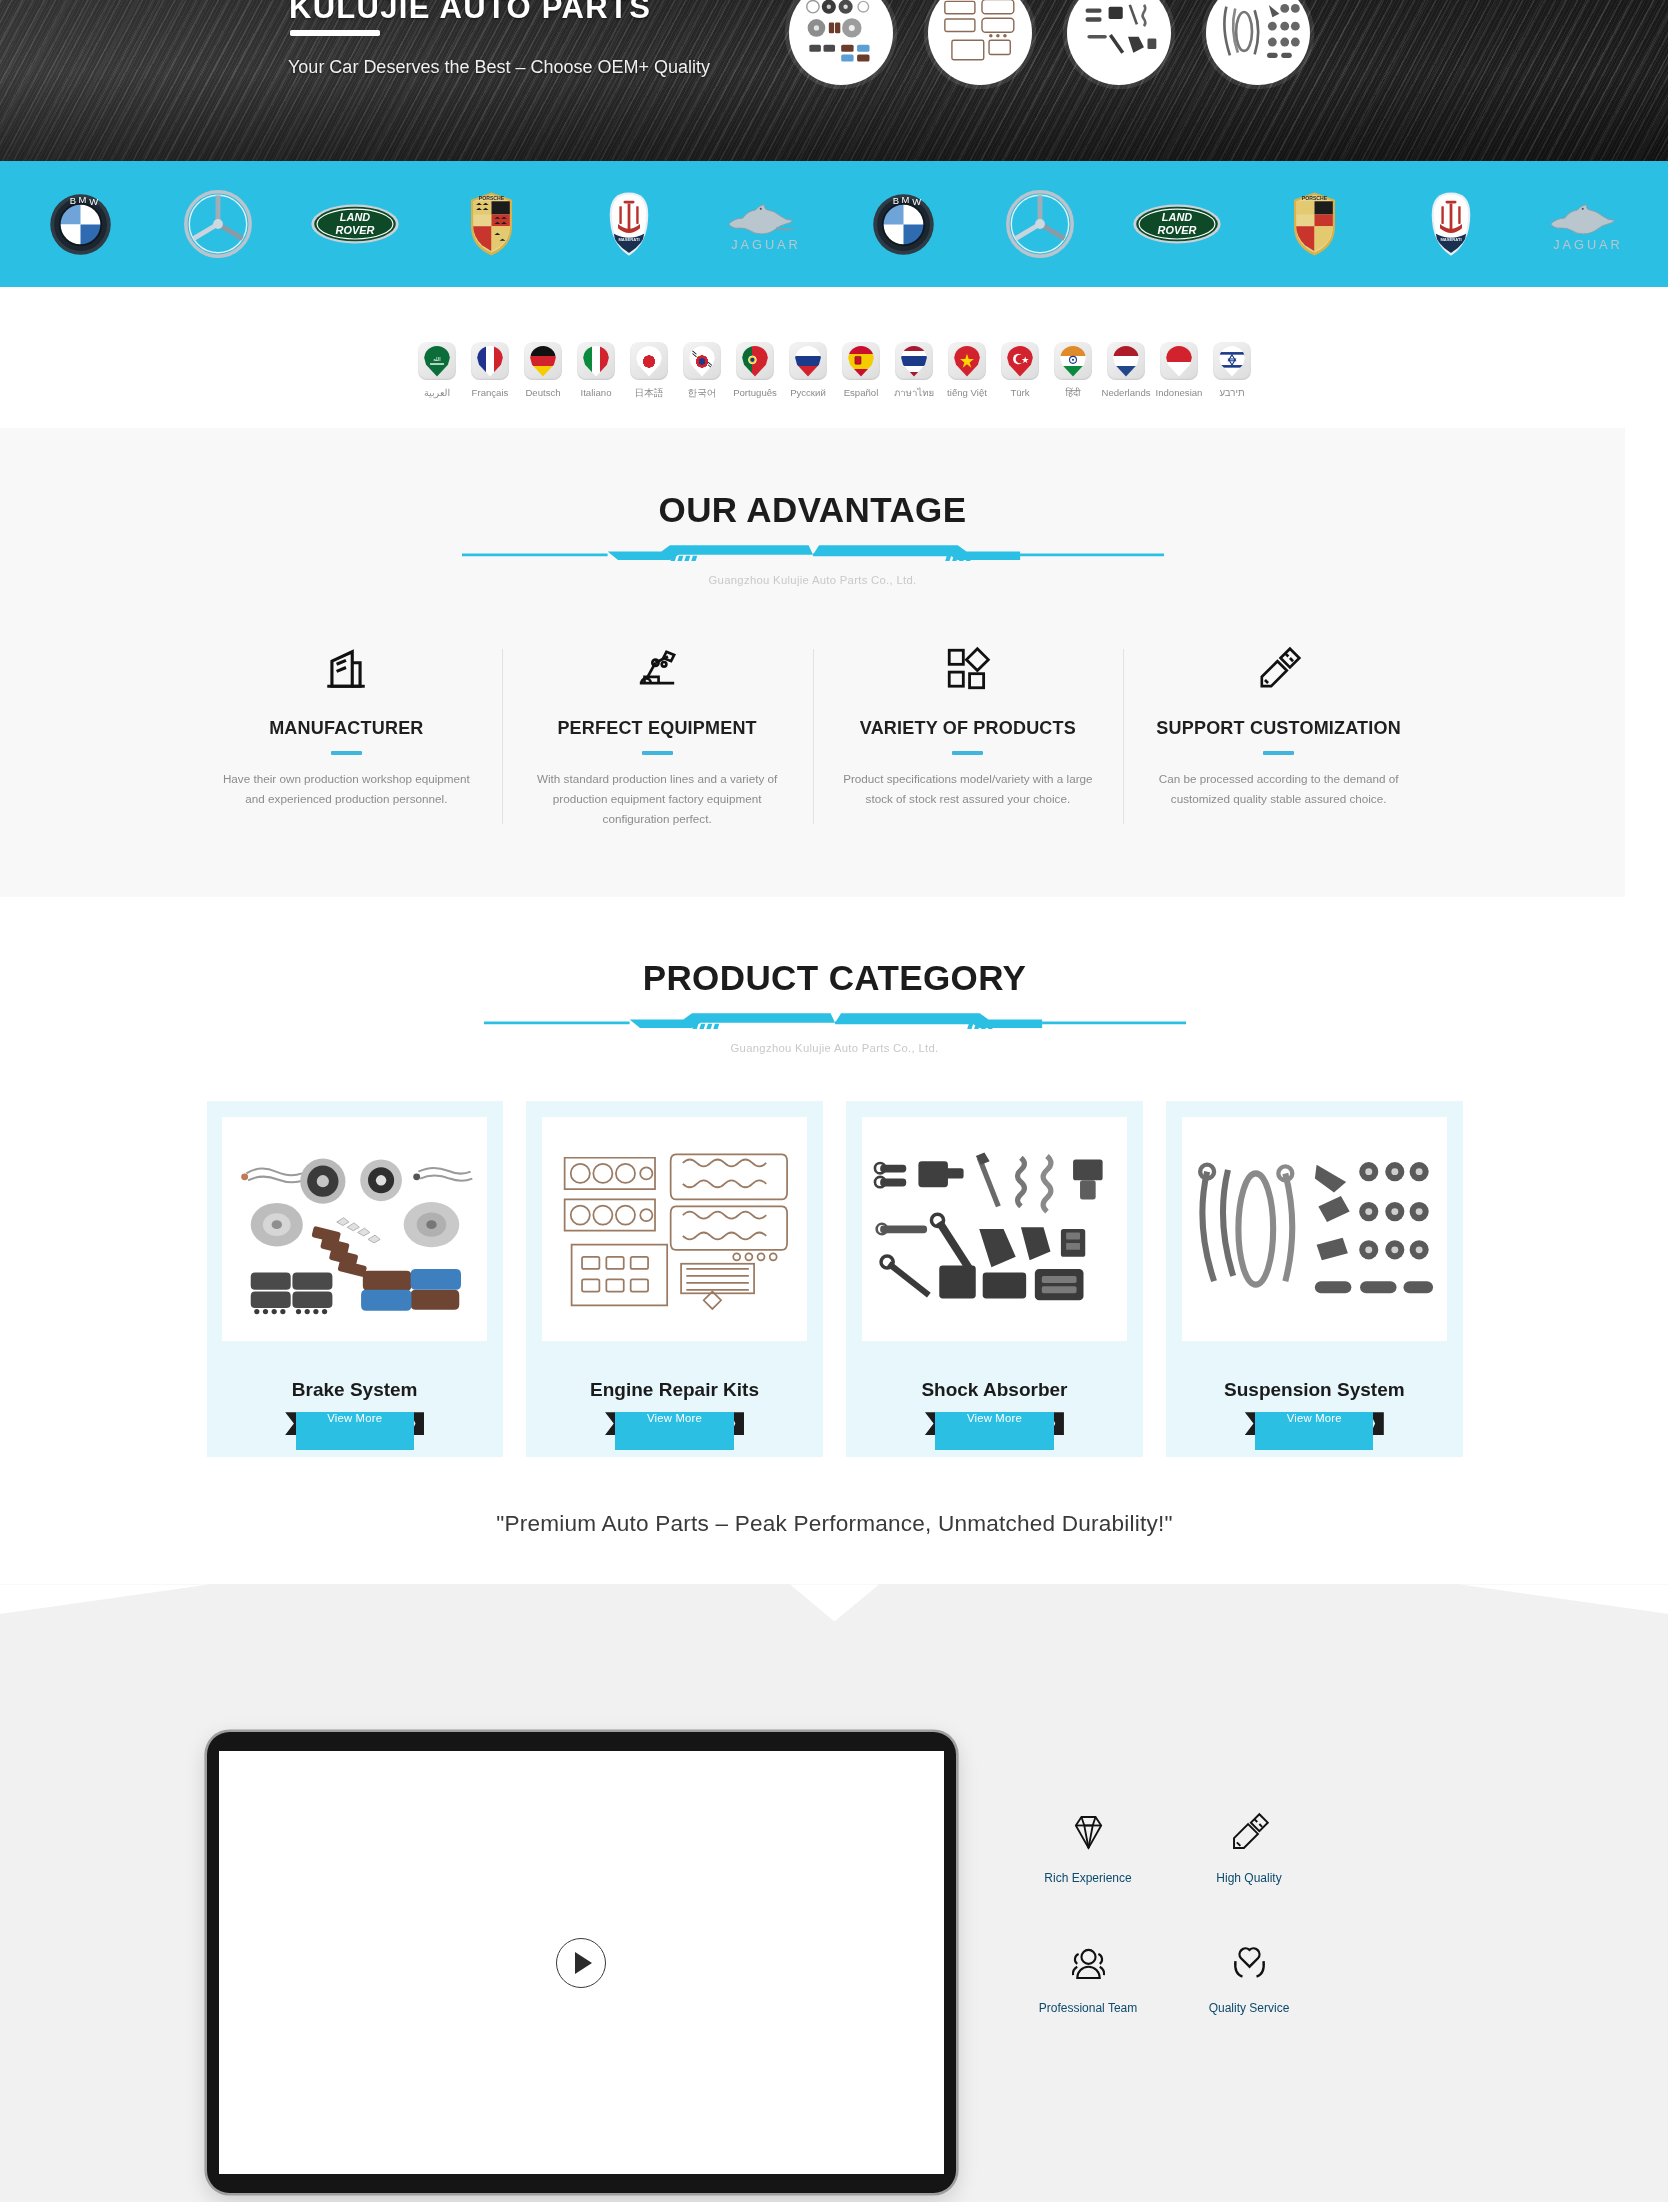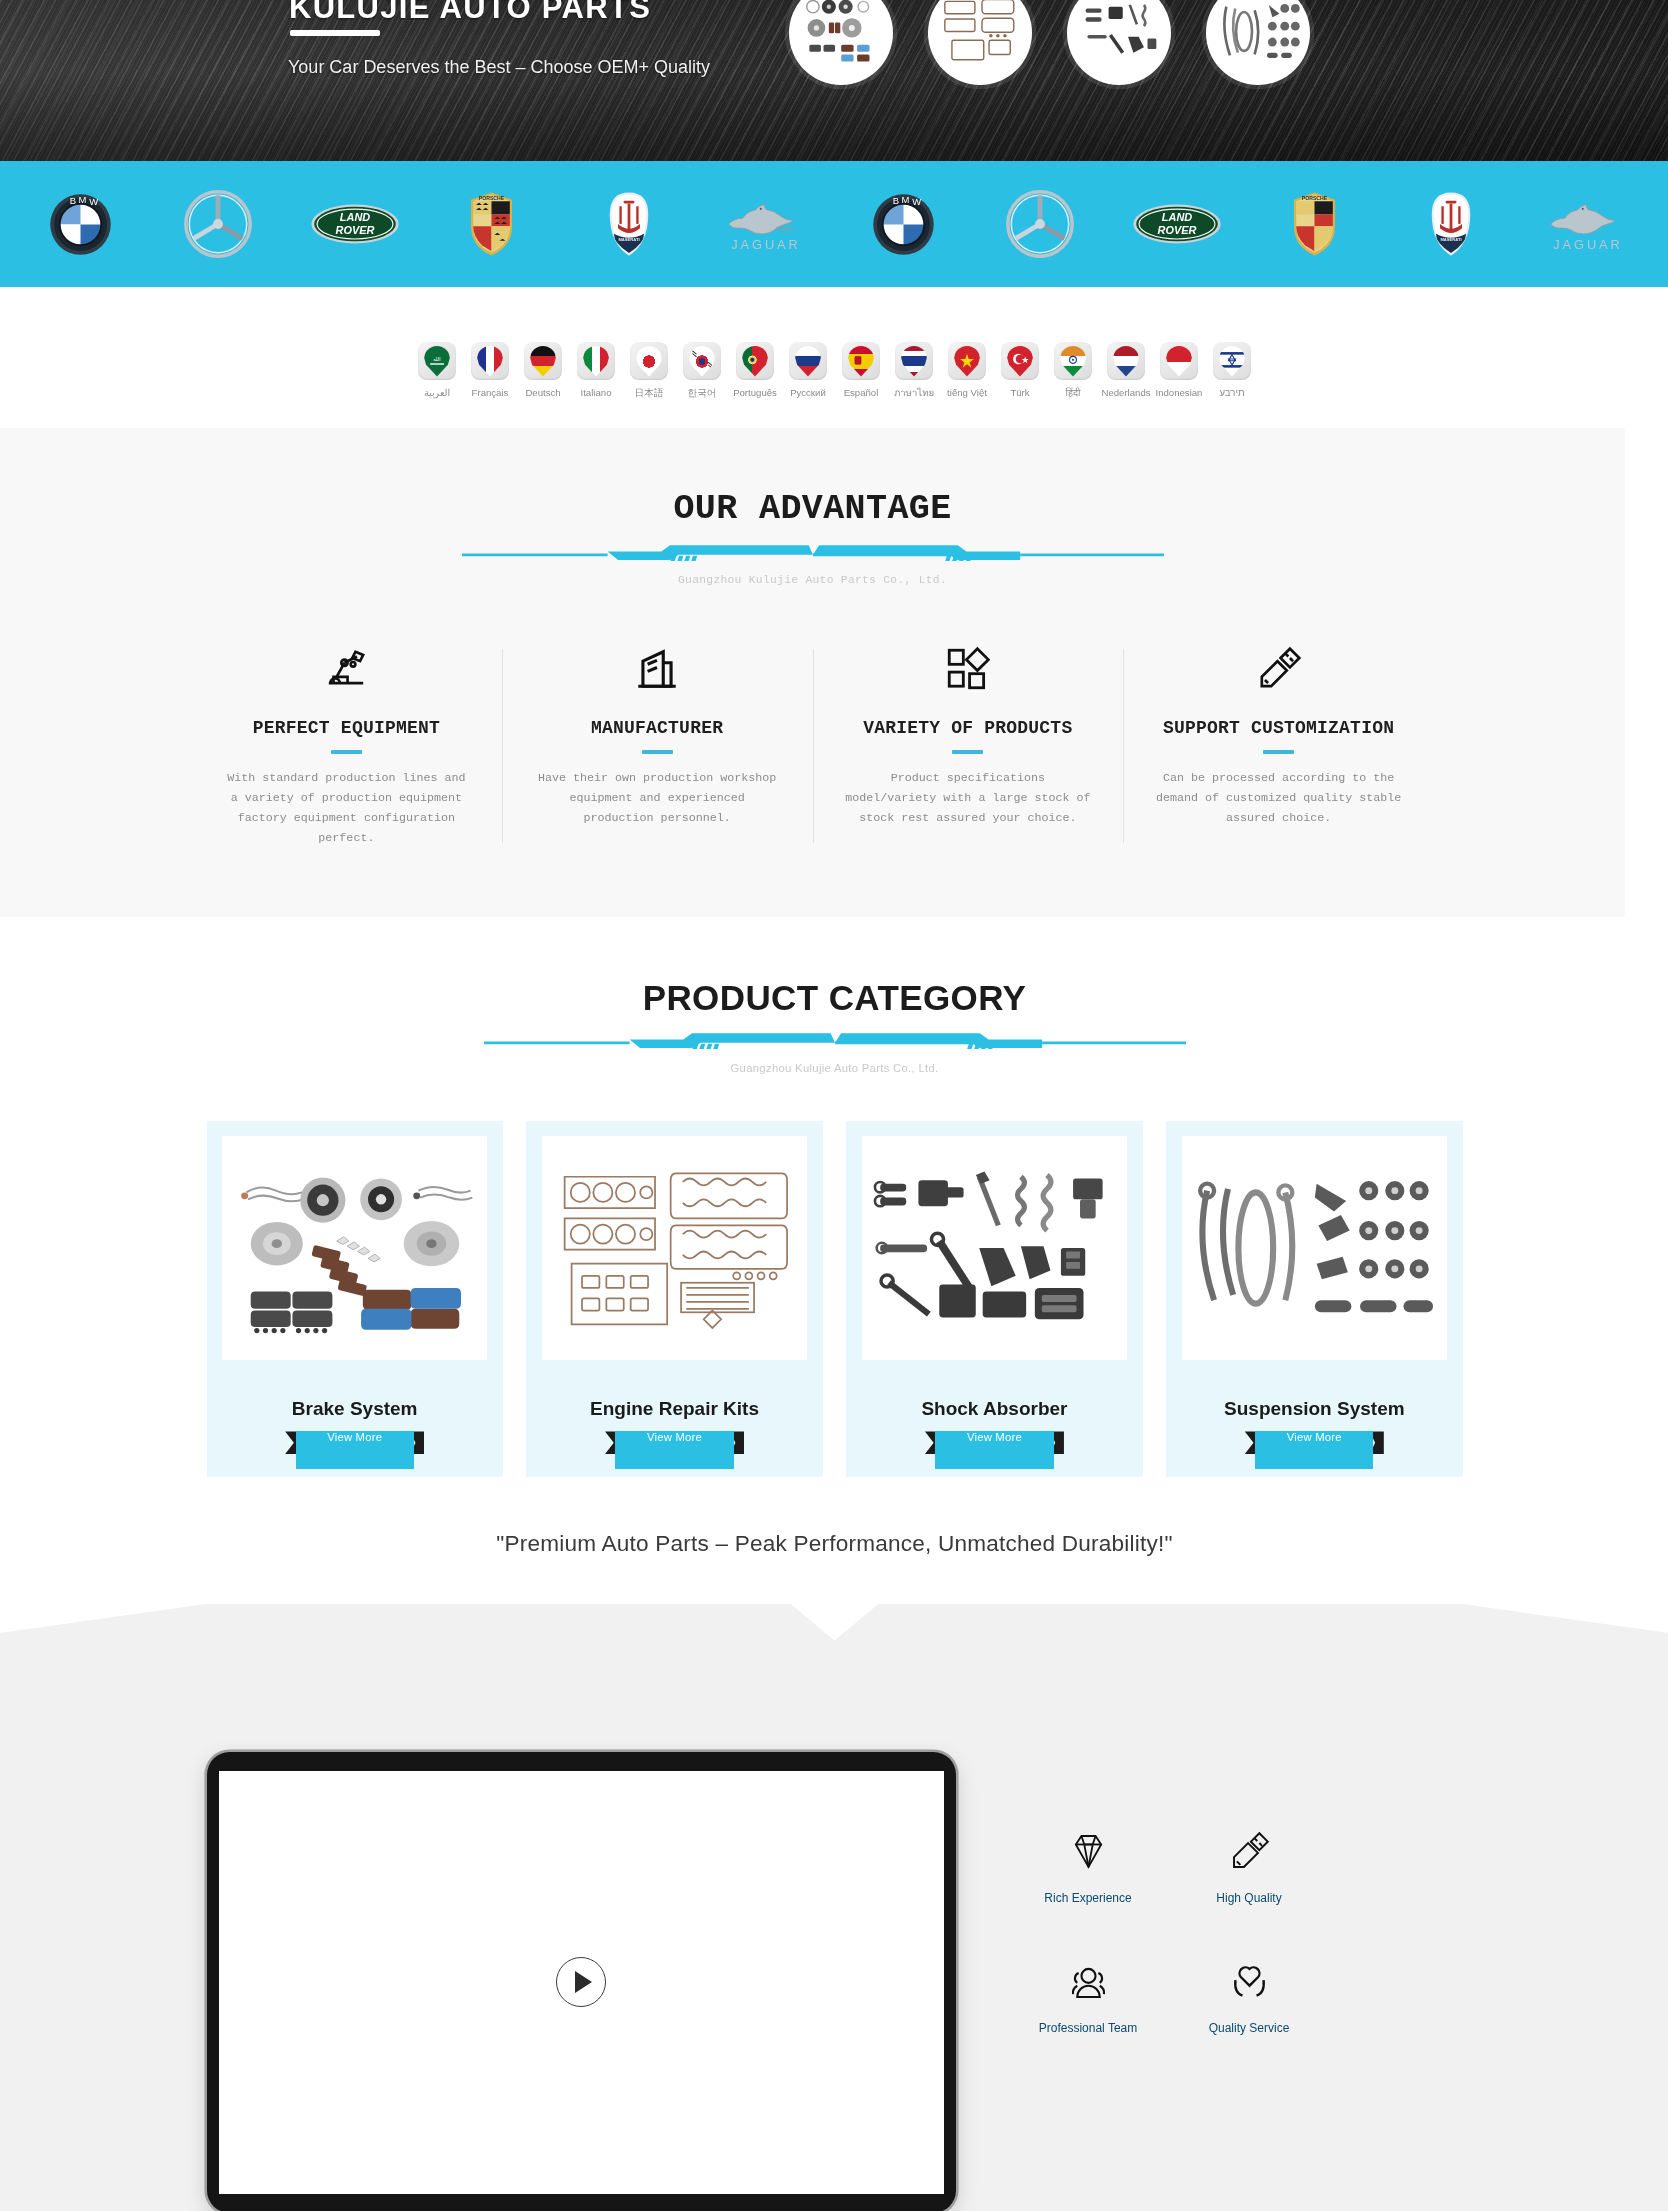--- a/index.html
+++ b/index.html
@@ -99,21 +99,21 @@
   .sec-head { text-align:center; }
   .sec-title {
     font-size:35px; font-weight:bold; color:#1c1c1c;
     letter-spacing:0.4px; line-height:1;
   }
   .sec-deco { width:704px; height:26px; margin:14px auto 0; display:block; }
   .sec-sub { margin-top:7px; font-size:11.3px; color:#c9c9c9; letter-spacing:0.3px; }
   .sec-sub.dark { color:#b5b5b5; font-size:10.4px; letter-spacing:1.2px; }
 
   
-  .advantage { width:1625px; background:#f8f8f8; padding:64px 0 68px 0;font-family:Liberation Mono, monospace; }
+  .advantage { width:1625px; background:#f8f8f8; padding:64px 0 68px 0; }
   .adv-grid {
     width:1243px; margin:56px auto 0;
     display:grid; grid-template-columns:repeat(4,1fr);
   }
   .adv-col { padding:0 29.5px; text-align:center; position:relative; }
   .adv-col + .adv-col:before {
     content:""; position:absolute; left:0; top:7px; bottom:5.2px; width:0.9px; background:#e2e2e2;
   }
   .adv-icon { height:54px; display:flex; align-items:center; justify-content:center; }
   .adv-name {
@@ -611,49 +611,49 @@
         <rect x="589" y="17" width="5" height="6" transform="skewX(-18)"></rect>
       </g>
     </svg>
     <div class="sec-sub">Guangzhou Kulujie Auto Parts Co., Ltd.</div>
   </div>
 
   <div class="adv-grid">
 
     <div class="adv-col">
       <div class="adv-icon">
+        <svg width="50" height="50" viewBox="0 0 64 64" fill="none" stroke="#111" stroke-width="4">
+          <path d="M14 22 L40 10 V54 H14 Z"></path>
+          <path d="M40 24 H50 V54 H40"></path>
+          <path d="M8 54 H56"></path>
+          <path d="M20 26 L32 21"></path>
+            <path d="M20 35 L32 30"></path>
+        </svg>
+      </div>
+      <div class="adv-name">MANUFACTURER</div>
+      <div class="adv-bar"></div>
+      <div class="adv-text">Have their own production workshop equipment and experienced production personnel.</div>
+    </div>
+
+    <div class="adv-col">
+      <div class="adv-icon">
         <svg width="50" height="50" viewBox="0 0 64 64" fill="none" stroke="#111" stroke-width="3.4">
           <path d="M10 50 H54"></path>
           <path d="M16 50 V42 H34 V50"></path>
           <path d="M20 42 L30 24"></path>
           <path d="M30 24 L46 16"></path>
           <circle cx="30" cy="24" r="4"></circle>
           <path d="M44 10 L54 14 L50 22 L40 18 Z"></path>
           <path d="M12 50 a6 6 0 0 1 12 0"></path>
           <circle cx="41" cy="26" r="3"></circle>
         </svg>
       </div>
       <div class="adv-name">PERFECT EQUIPMENT</div>
       <div class="adv-bar"></div>
       <div class="adv-text">With standard production lines and a variety of production equipment factory equipment configuration perfect.</div>
-    </div>
-
-    <div class="adv-col">
-      <div class="adv-icon">
-        <svg width="50" height="50" viewBox="0 0 64 64" fill="none" stroke="#111" stroke-width="4">
-          <path d="M14 22 L40 10 V54 H14 Z"></path>
-          <path d="M40 24 H50 V54 H40"></path>
-          <path d="M8 54 H56"></path>
-          <path d="M20 26 L32 21"></path>
-            <path d="M20 35 L32 30"></path>
-        </svg>
-      </div>
-      <div class="adv-name">MANUFACTURER</div>
-      <div class="adv-bar"></div>
-      <div class="adv-text">Have their own production workshop equipment and experienced production personnel.</div>
     </div>
 
     <div class="adv-col">
       <div class="adv-icon">
         <svg width="50" height="50" viewBox="0 0 64 64" fill="none" stroke="#111" stroke-width="3.6">
           <rect x="8" y="8" width="18" height="18"></rect>
           <path d="M44 6 L58 20 L44 34 L30 20 Z"></path>
           <rect x="8" y="36" width="18" height="18"></rect>
           <rect x="34" y="38" width="18" height="18"></rect>
         </svg>

